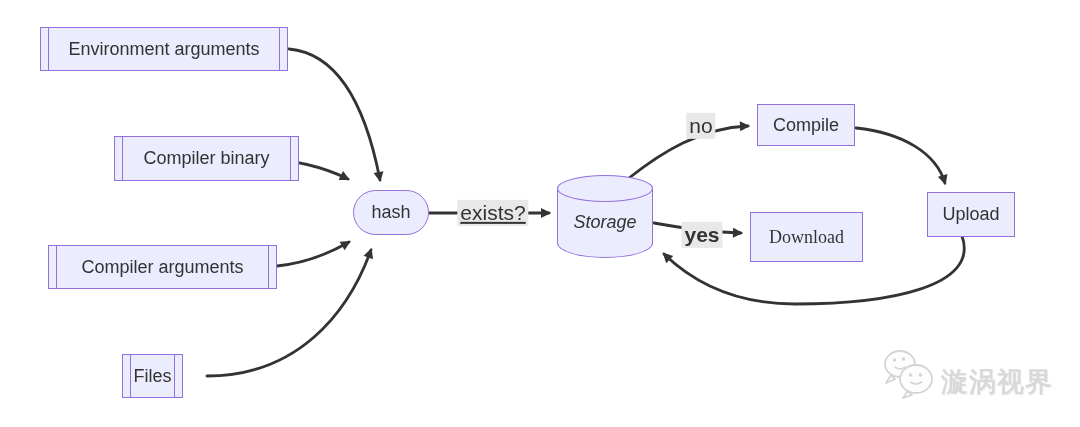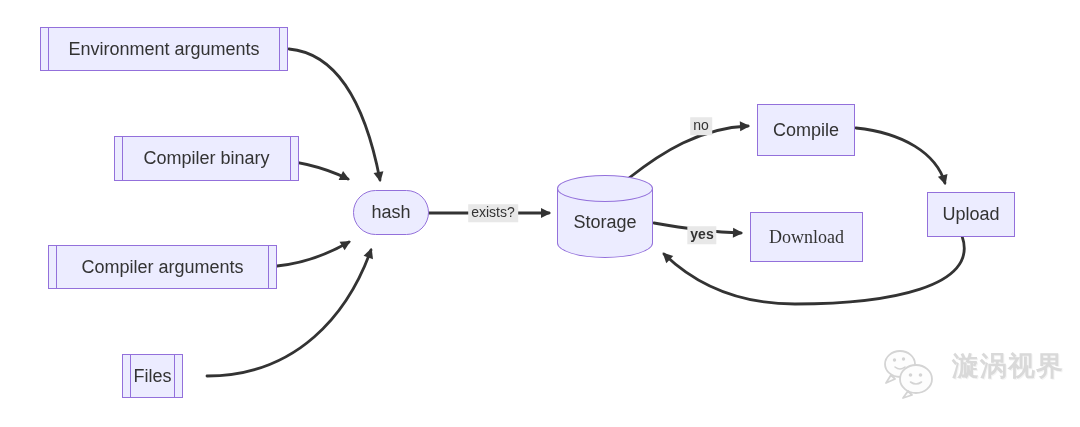--- a/index.html
+++ b/index.html
@@ -73,32 +73,32 @@
   .cyl-label {
     position: relative;
     z-index: 2;
     padding-top: 12px;
   }
   .edge-label {
     position: absolute;
     transform: translate(-50%, -50%);
     background: var(--edge-label-bg, #e8e8e8);
     color: var(--text, #333333);
-    font-size: 14px;
+    font-size: 21px;
     line-height: 1.25;
     padding: 0 3px;
     white-space: nowrap;
   }
   .watermark {
     position: absolute;
     left: 882px;
     top: 348px;
     display: flex;
-    align-items: flex-start;
-    gap: 18px;
+    align-items: flex-end;
+    gap: 7px;
   }
   .watermark-text {
     font-size: 27px;
     font-weight: 600;
     letter-spacing: 1px;
     color: var(--watermark, #d9d9d9);
     text-shadow: 1px 1px 0 #f4f4f4;
     font-family: "DejaVu Sans", "Liberation Sans", sans-serif;
   }
   .wm-icon { display: block; }
@@ -138,39 +138,39 @@
   </div>
 
   <div class="node subroutine" style="left:122px; top:354px; width:61px; height:44px;">
     <span class="label">Files</span>
   </div>
 
   <div class="node stadium" style="left:353px; top:190px; width:76px; height:45px;">
     <span class="label">hash</span>
   </div>
 
-  <div class="node cylinder" style="left:557px; top:175px; width:96px; height:83px;">
+  <div class="node cylinder" style="left:557px; top:175px; width:96px; height:83px;font-style:italic;">
     <div class="cyl-body"></div>
     <div class="cyl-top"></div>
     <span class="label cyl-label">Storage</span>
   </div>
 
-  <div class="node rect" style="left:757px; top:104px; width:98px; height:52px;">
+  <div class="node rect" style="left:757px; top:104px; width:98px; height:42px;">
     <span class="label">Compile</span>
   </div>
 
   <div class="node rect" style="left:750px; top:212px; width:113px; height:50px;font-family:Liberation Serif, serif;">
     <span class="label">Download</span>
   </div>
 
   <div class="node rect" style="left:927px; top:192px; width:88px; height:45px;">
     <span class="label">Upload</span>
   </div>
 
-  <div class="edge-label" style="left:493px; top:213px;">exists?</div>
+  <div class="edge-label" style="left:493px; top:213px;text-decoration:underline;">exists?</div>
 
   <div class="edge-label" style="left:701px; top:126px;">no</div>
 
   <div class="edge-label" style="left:702px; top:235px;font-weight:bold;">yes</div>
 
   <div class="watermark">
     <svg class="wm-icon" width="52" height="52" viewBox="0 0 52 52" xmlns="http://www.w3.org/2000/svg">
       <g stroke="#d4d4d4" stroke-width="1.8" fill="#fdfdfd">
         <ellipse cx="18" cy="16" rx="15" ry="13"></ellipse>
         <path d="M9 27 L4 35 L13 31 Z" stroke-linejoin="round"></path>

